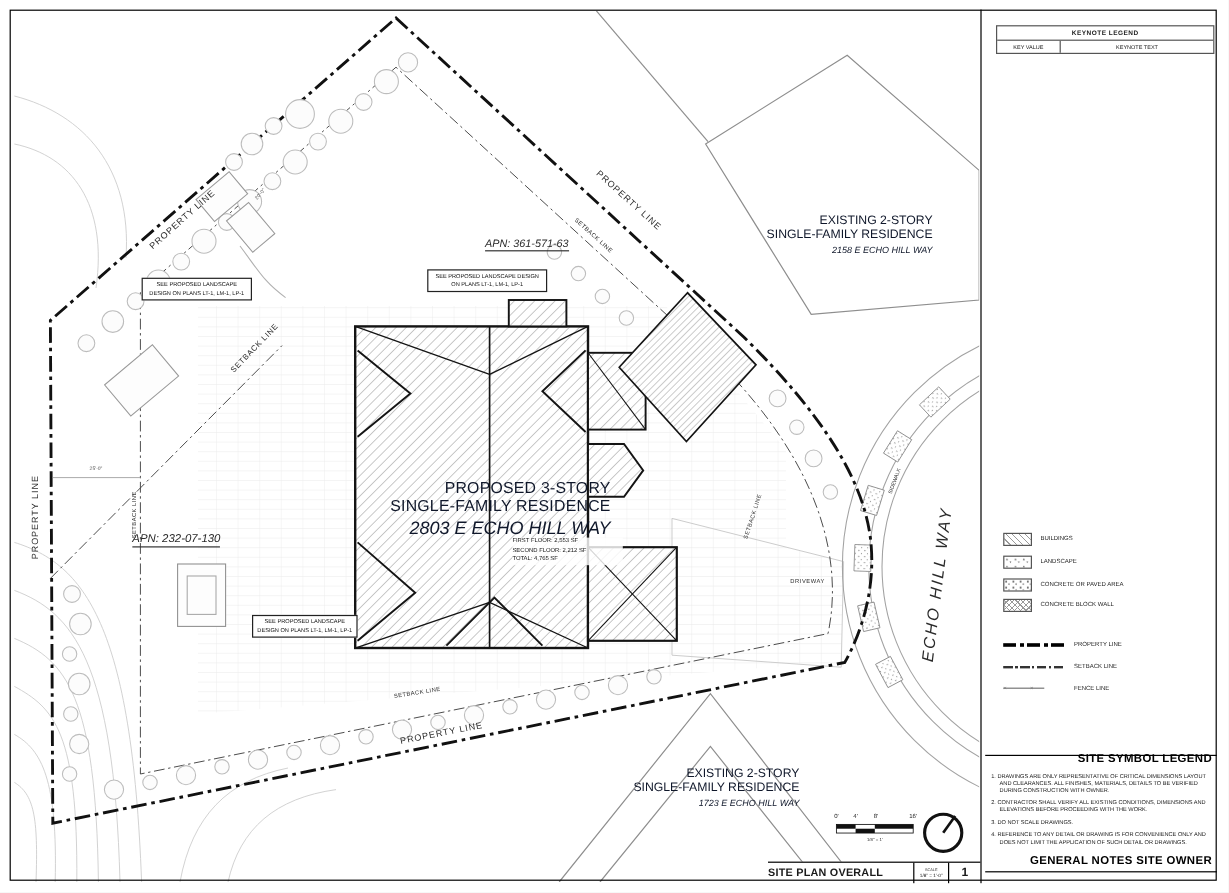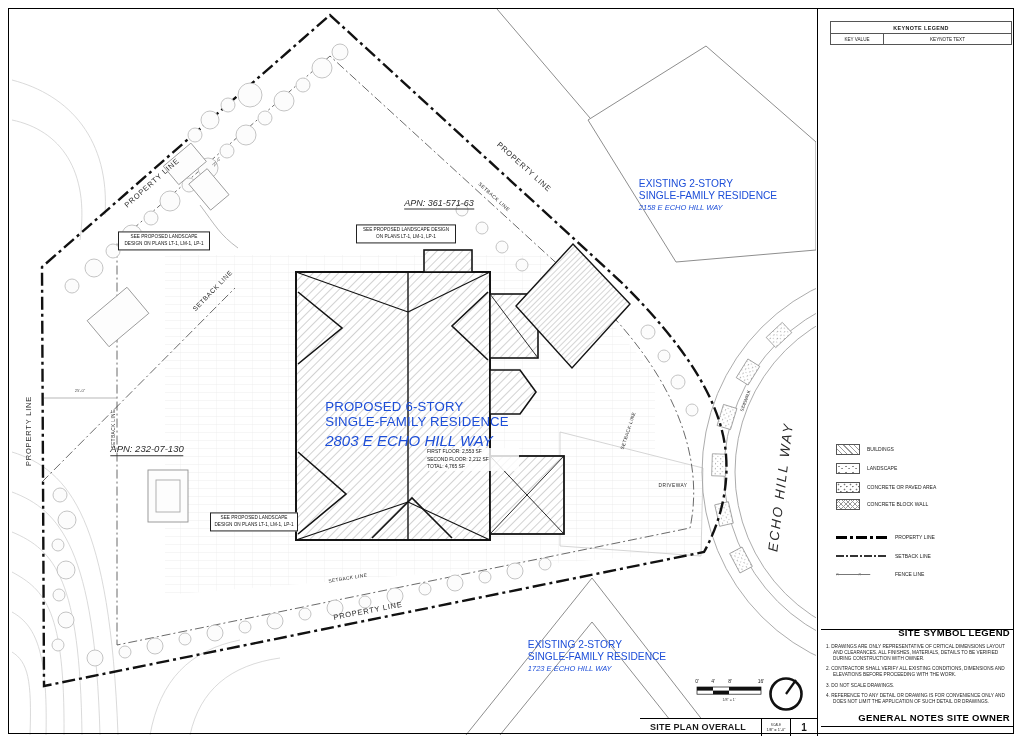--- a/index.html
+++ b/index.html
@@ -2,21 +2,21 @@
 <html><head>
 <meta charset="utf-8">
 <style>
   html,body{margin:0;padding:0;background:#e9e9e9}
   .sheet{position:relative;width:1024px;height:744px;background:#fff;font-family:"Liberation Sans",sans-serif;color:#1a1a1a;overflow:hidden}
   .sheet-border{position:absolute;left:8px;top:8px;width:1006px;height:726px;border:1.3px solid #000;box-sizing:border-box;pointer-events:none}
   .panel-divider{position:absolute;left:817px;top:8px;height:728px;border-left:1.2px solid #000}
   svg.plan{position:absolute;left:0;top:0}
   .lbl{position:absolute;color:#2a2a2a;white-space:nowrap;line-height:1;transform:translate(-50%,-50%)}
   .note-box{position:absolute;transform:translate(-50%,-50%);border:1px solid #222;background:#fff;font-size:4.7px;line-height:1.4;text-align:center;padding:2px 3px;color:#111}
-  .blk{position:absolute;transform:translate(-50%,-50%);text-align:left;line-height:1.15;color:#1d4ed8}
+  .blk{position:absolute;transform:translate(-50%,-50%);text-align:right;line-height:1.15;color:#0f172a}
   .blk .t1{font-size:13.2px;font-weight:500;letter-spacing:.2px;white-space:nowrap}
   .blk .t2{font-size:10.2px;font-weight:500;white-space:nowrap}
   .blk .addr{font-style:italic;margin-top:3px;white-space:nowrap}
   .floors{position:absolute;left:427px;top:448px;width:92px;font-size:4.9px;line-height:1.55;background:rgba(255,255,255,.82);color:#111}
   .apn{font-style:italic;border-bottom:.9px solid #333;padding-bottom:1px}
   
   .kn{position:absolute;left:830px;top:21px;width:182px;border:1px solid #555;font-size:4.6px;background:#fff;box-sizing:border-box}
   .kn-title{border-bottom:1px solid #555;text-align:center;font-weight:bold;font-size:5.4px;letter-spacing:.4px;padding:2.5px 0}
   .kn-row{display:flex}
   .kn-c1{width:52px;border-right:1px solid #555;text-align:center;padding:2.5px 0}
@@ -32,21 +32,21 @@
   .lnsw{width:52px;flex:0 0 auto}
   .ln-prop{height:3px;background:repeating-linear-gradient(90deg,#000 0 11px,transparent 11px 14px,#000 14px 17px,transparent 17px 20px)}
   .ln-set{height:1.6px;background:repeating-linear-gradient(90deg,#333 0 8px,transparent 8px 10px,#333 10px 12px,transparent 12px 14px)}
   .ln-fence{font-size:5px;color:#777;letter-spacing:9px;text-decoration:line-through;line-height:1;height:auto}
   .panel-title{position:absolute;right:14px;font-weight:bold;font-size:9.5px;letter-spacing:.3px;color:#000}
   .panel-rule{position:absolute;left:821px;width:193px;border-top:1.6px solid #000}
   .notes{position:absolute;left:826px;top:644px;width:184px;font-size:4.7px;line-height:1.3;color:#222}
   .note{margin-bottom:4px;padding-left:7px;text-indent:-7px}
   
   .tblock{position:absolute;left:640px;top:718px;width:177px;height:18px;border-top:1.3px solid #000;display:flex;align-items:stretch;background:#fff;box-sizing:border-box}
-  .tb-title{flex:1;text-align:center;font-weight:bold;font-size:9px;line-height:17px;padding-right:5px;letter-spacing:.2px}
+  .tb-title{flex:1;text-align:left;font-weight:bold;font-size:9px;line-height:17px;padding-right:5px;letter-spacing:.2px}
   .tb-scale{width:28px;border-left:1px solid #000;display:flex;flex-direction:column;justify-content:center;align-items:center}
   .tb-scale .s1{font-size:3.2px;color:#333}
   .tb-scale .s2{font-size:3.9px}
   .tb-num{width:26px;border-left:1px solid #000;text-align:center;font-weight:bold;font-size:10px;line-height:17px}
   .sb{position:absolute;transform:translate(-50%,-50%);font-size:5px;color:#222}
 </style>
 </head>
 <body>
 
 <div class="sheet">
@@ -257,21 +257,21 @@
 <div class="lbl" style="left:439px;top:203px;font-size:9px"><span class="apn">APN: 361-571-63</span></div>
 <div class="lbl" style="left:147px;top:449px;font-size:9.5px"><span class="apn">APN: 232-07-130</span></div>
 <div class="lbl" style="left:80px;top:391px;font-size:4.2px;color:#555">25'-0"</div>
 <div class="lbl" style="left:217px;top:162px;font-size:4.2px;color:#555;transform:translate(-50%,-50%) rotate(-50deg)">20'-0"</div>
 
 <div class="note-box" style="left:164px;top:241px;width:84px">SEE PROPOSED LANDSCAPE DESIGN ON PLANS LT-1, LM-1, LP-1</div>
 <div class="note-box" style="left:406px;top:234px;width:92px">SEE PROPOSED LANDSCAPE DESIGN ON PLANS LT-1, LM-1, LP-1</div>
 <div class="note-box" style="left:254px;top:522px;width:80px">SEE PROPOSED LANDSCAPE DESIGN ON PLANS LT-1, LM-1, LP-1</div>
 
 <div class="blk" style="left:417px;top:424px">
-  <div class="t1">PROPOSED 6-STORY</div>
+  <div class="t1">PROPOSED 3-STORY</div>
   <div class="t1">SINGLE-FAMILY RESIDENCE</div>
   <div class="addr" style="font-size:15px">2803 E ECHO HILL WAY</div>
 </div>
 <div class="floors">
   <div>FIRST FLOOR: 2,553 SF</div>
   <div>SECOND FLOOR: 2,212 SF</div>
   <div>TOTAL: 4,765 SF</div>
 </div>
 
 <div class="blk" style="left:708px;top:196px">

